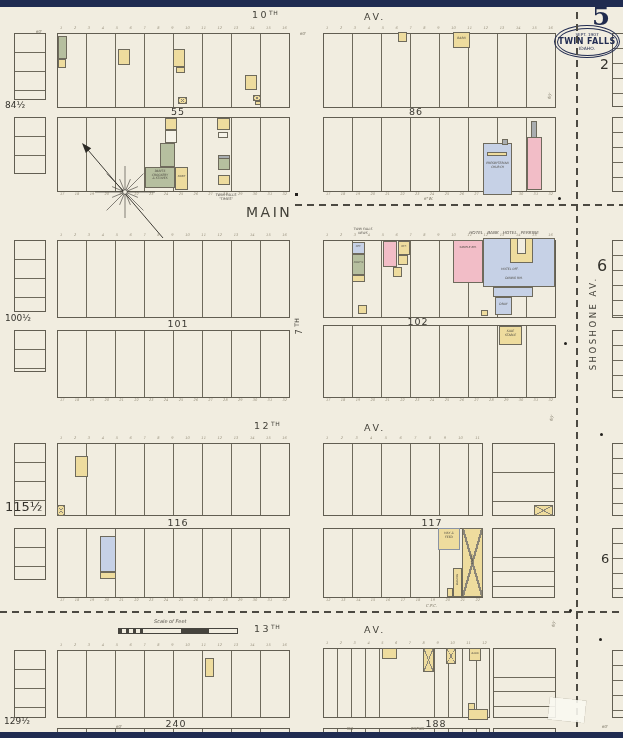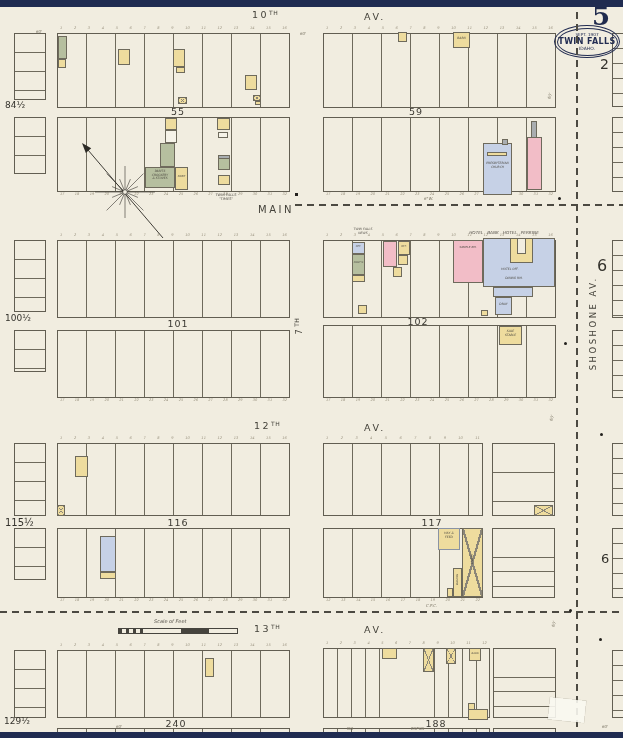--- a/index.html
+++ b/index.html
@@ -322,41 +322,41 @@
       <span>16</span>
       <span>17</span>
       <span>18</span>
       <span>19</span>
       <span>20</span>
       <span>21</span>
       <span>22</span>
     </div>
 
   <div class="bnum" style="left:164px;top:107px;width:28px">55</div>
-  <div class="bnum" style="left:402px;top:107px;width:28px">59</div>
+  <div class="bnum" style="left:402px;top:107px;width:28px">86</div>
   <div class="bnum" style="left:160px;top:319px;width:36px">101</div>
   <div class="bnum" style="left:400px;top:317px;width:36px">102</div>
   <div class="bnum" style="left:160px;top:518px;width:36px">116</div>
   <div class="bnum" style="left:414px;top:518px;width:36px">117</div>
   <div class="bnum" style="left:158px;top:719px;width:36px">240</div>
   <div class="bnum" style="left:418px;top:719px;width:36px">188</div>
 
   <div class="st" style="left:252px;top:10px"><span>10</span><span class="ord">TH</span></div>
   <div class="st" style="left:364px;top:12px">AV.</div>
-  <div class="st" style="left:258px;top:205px;font-size:10px">MAIN</div>
+  <div class="st" style="left:246px;top:205px;font-size:14px">MAIN</div>
   <div class="st" style="left:292px;top:322px;transform:rotate(-90deg);font-size:8px"><span>7</span><span class="ord">TH</span></div>
   <div class="st" style="left:254px;top:421px"><span>12</span><span class="ord">TH</span></div>
   <div class="st" style="left:364px;top:423px">AV.</div>
   <div class="st" style="left:254px;top:624px"><span>13</span><span class="ord">TH</span></div>
   <div class="st" style="left:364px;top:625px">AV.</div>
   <div class="st" style="left:508px;top:319px;width:170px;text-align:center;transform:rotate(-90deg);font-size:8.5px">SHOSHONE   AV.</div>
 
   <div class="ref" style="left:5px;top:101px;font-size:9px">84½</div>
   <div class="ref" style="left:5px;top:314px;font-size:9px">100½</div>
-  <div class="ref" style="left:5px;top:518px;font-size:10px">115½</div>
+  <div class="ref" style="left:5px;top:500px;font-size:13px">115½</div>
   <div class="ref" style="left:4px;top:717px;font-size:9px">129½</div>
   <div class="ref" style="left:597px;top:258px;font-size:16px">6</div>
   <div class="ref" style="left:601px;top:552px;font-size:13px">6</div>
   <div class="ref" style="left:600px;top:57px;font-size:14px">2</div>
 
   <div class="sheetno" style="left:592px;top:3px">5</div>
   <div class="oval">
     <div class="ovalin">
       <div style="font-size:4.2px;margin-top:3.5px">SEPT. 1907</div>
       <div style="font-size:8px;font-weight:bold;letter-spacing:.4px">TWIN FALLS</div>

